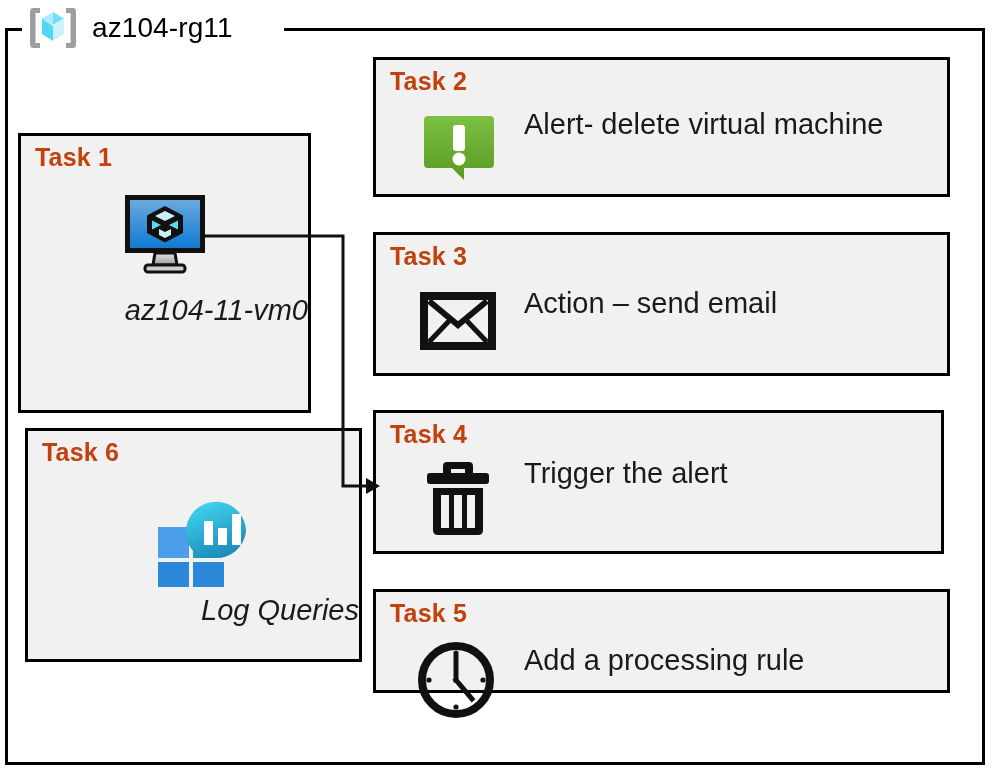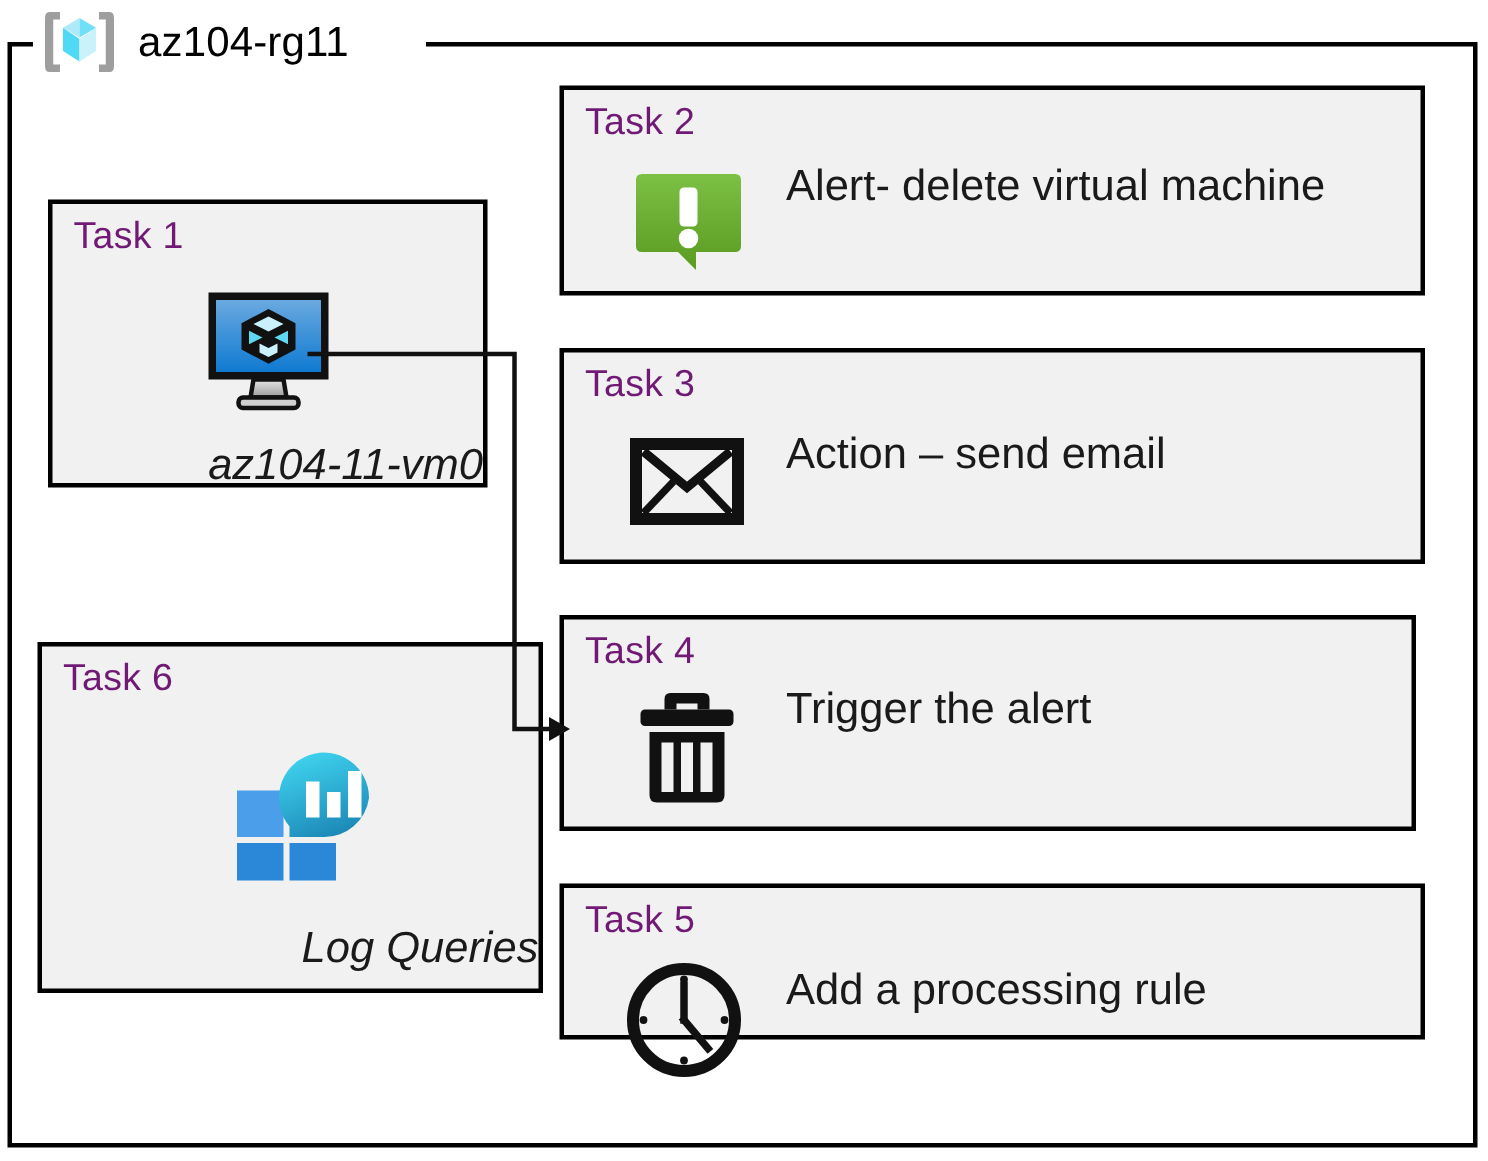--- a/index.html
+++ b/index.html
@@ -63,22 +63,22 @@
     position: absolute;
     background: #f1f1f1;
     border: 3px solid #000000;
     box-sizing: border-box;
   }
   .card-title {
     position: absolute;
     left: 14px;
     top: 8px;
     font-size: 25px;
-    font-weight: normal;
-    color: #701a75;
+    font-weight: bold;
+    color: #c2410c;
     letter-spacing: 0.2px;
     line-height: 1.1;
     text-align: center;
   }
   .card-label {
     position: absolute;
     color: #1a1a1a;
     font-size: 29px;
     line-height: 1.15;
     white-space: nowrap;
@@ -135,21 +135,21 @@
         <path d="M29 7 L40 13.5 L29 20 L29 7 Z" fill="#6fe0f7"></path>
 
         <path d="M18 13.5 L18 29 L29 36 L29 21 Z" fill="#4fd9f5"></path>
 
         <path d="M40 13.5 L40 29 L29 36 L29 21 Z" fill="#c9f2fb"></path>
       </svg>
     </span>
     <span class="rg-title">az104-rg11</span>
   </div>
 
-  <div class="card card-v" style="left:32px; top:133px; width:293px; height:192px;">
+  <div class="card card-v" style="left:18px; top:133px; width:293px; height:280px;">
     <div class="card-title">Task 1</div>
     <div class="card-icon" style="top:55px;">
       <svg class="icon-svg" width="92" height="86" viewBox="0 0 92 86" aria-hidden="true">
         <defs>
           <linearGradient id="vmScreen" x1="0" y1="0" x2="0" y2="1">
             <stop offset="0%" stop-color="#6aa9e0"></stop>
             <stop offset="100%" stop-color="#0f7ad1"></stop>
           </linearGradient>
           <linearGradient id="vmStand" x1="0" y1="0" x2="0" y2="1">
             <stop offset="0%" stop-color="#e6e6e6"></stop>
@@ -191,21 +191,21 @@
         <rect x="8" y="73" width="31" height="31" fill="#2b88d8"></rect>
         <rect x="43" y="73" width="31" height="31" fill="#2b88d8"></rect>
 
         <path d="M96 43 A30 30 0 1 0 43 62 L43 69 L66 69 A30 30 0 0 0 96 43 Z" fill="url(#logCircle)"></path>
 
         <rect x="54" y="32" width="9" height="24" fill="#ffffff"></rect>
         <rect x="68" y="39" width="9" height="17" fill="#ffffff"></rect>
         <rect x="82" y="25" width="9" height="31" fill="#ffffff"></rect>
       </svg>
     </div>
-    <div class="card-label" style="top:163px;margin-top:22px;">Log Queries</div>
+    <div class="card-label" style="top:163px;">Log Queries</div>
   </div>
 
   <div class="card card-h" style="left:373px; top:57px; width:577px; height:140px;">
     <div class="card-title">Task 2</div>
     <div class="card-icon" style="left:44px; top:52px;">
       <svg class="icon-svg" width="78" height="72" viewBox="0 0 78 72" aria-hidden="true">
         <defs>
           <linearGradient id="alertGreen" x1="0" y1="0" x2="0" y2="1">
             <stop offset="0%" stop-color="#7cc044"></stop>
             <stop offset="100%" stop-color="#5a9a21"></stop>

